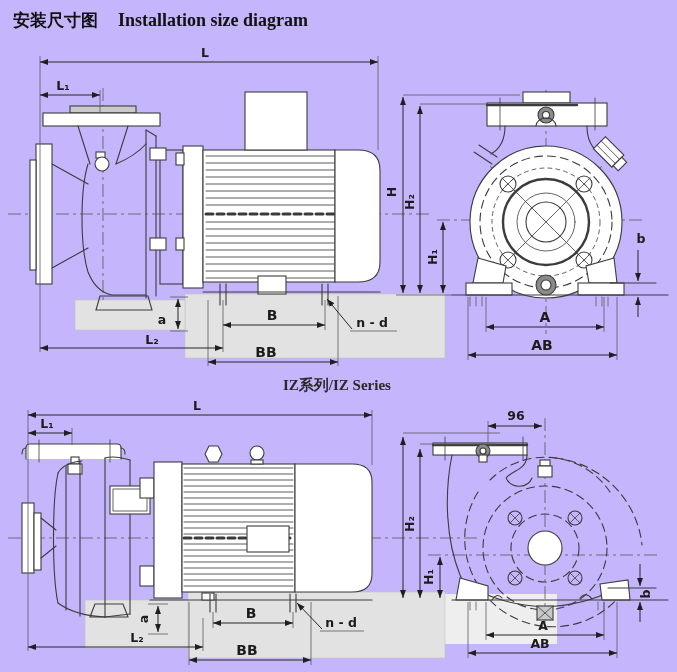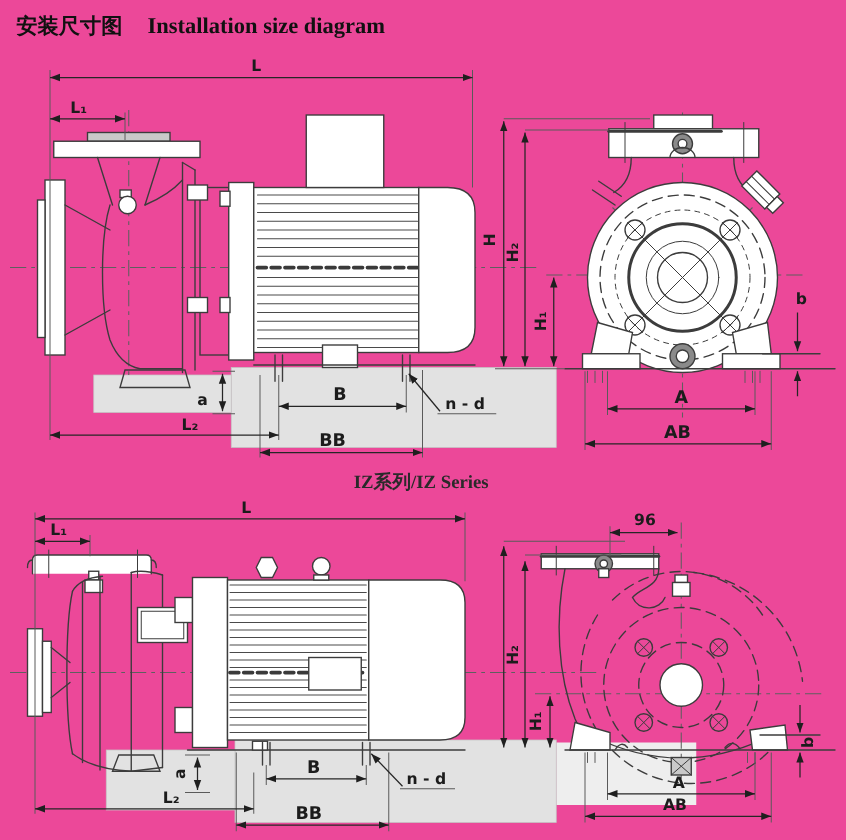--- a/index.html
+++ b/index.html
@@ -1,21 +1,21 @@
 <!DOCTYPE html>
 <html style="--line: #3c3c3c; --dark-text: #111111; --foundation: #e2e2e2; --foundation-light: #eeeeee; --flange-fill: #c9c9c9; --bolt-fill: #8a8a8a;"><head>
 <meta charset="utf-8">
 <style>
   :root{
     --line:#3c3c3c; --dark-text:#111111;
     --foundation:#e2e2e2; --foundation-light:#eeeeee;
     --flange-fill:#c9c9c9; --bolt-fill:#8a8a8a;
   }
   html,body{margin:0;padding:0;background:#fcfcfb;}
-  .stage{position:relative;width:677px;height:672px;background:#ec4899;overflow:hidden;}
+  .stage{position:relative;width:677px;height:672px;background:#c4b5fd;overflow:hidden;}
   svg{display:block}
   svg text{font-family:"DejaVu Sans","Liberation Sans",sans-serif;fill:var(--dark-text,#111);}
   .title-zh{font-size:17px;font-weight:bold;}
   .title-en{font-family:"Liberation Serif","DejaVu Serif",serif;font-size:18px;font-weight:bold;}
   .caption{font-family:"Liberation Serif","DejaVu Serif",serif;font-size:15px;font-weight:600;fill:#2a2a2a;}
   .dim-label{font-size:12.5px;font-weight:600;fill:#1c1c1c;}
   .dim-label.lg{font-size:14px;}
   .s{stroke:var(--line,#3c3c3c);stroke-width:1.1;fill:none;stroke-linecap:round;}
   .s2{stroke-width:2.4;}
   .thin{stroke-width:.8;}

